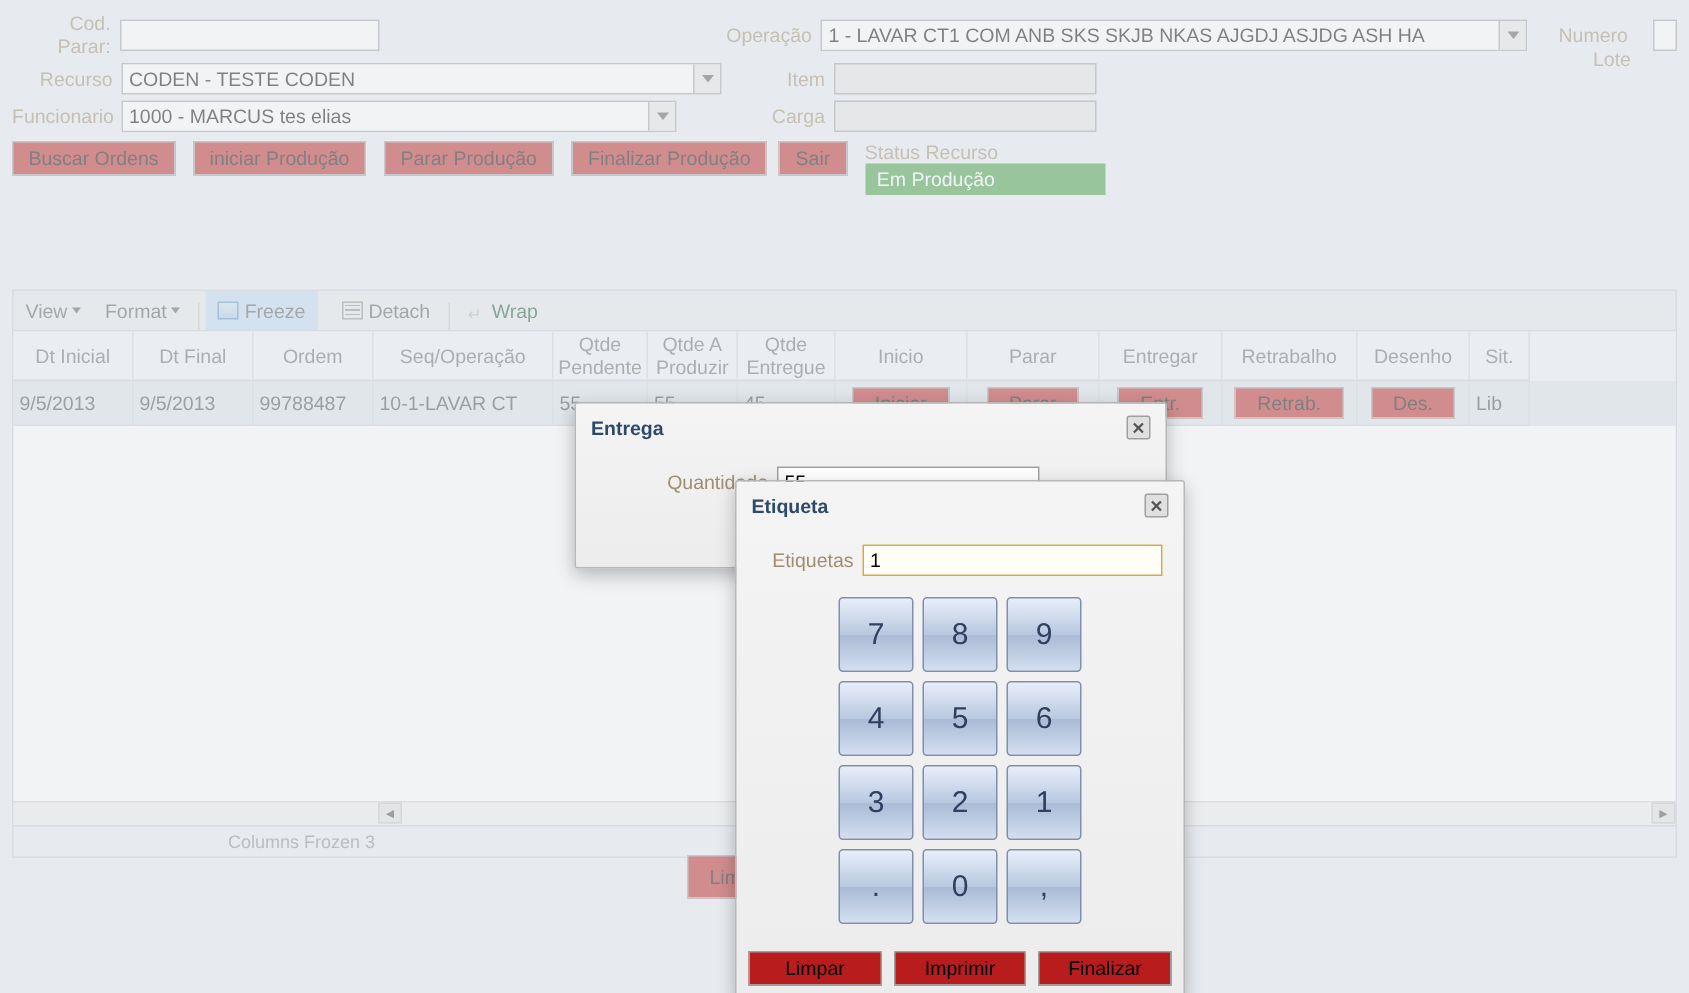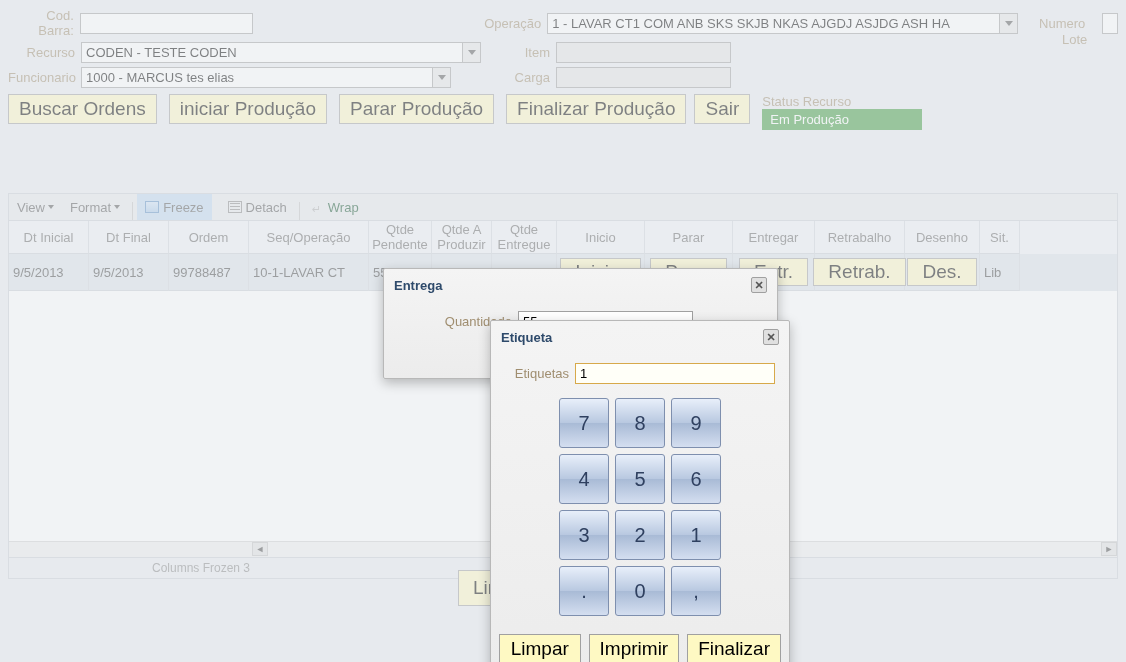--- a/index.html
+++ b/index.html
@@ -5,21 +5,21 @@
   *{box-sizing:border-box;font-family:Arial,Helvetica,sans-serif;}
   body{margin:0;background:#e8ebef;width:1126px;height:662px;overflow:hidden;position:relative;font-size:13px;color:#444;}
   .form-area{padding:8px 8px 4px 8px;}
   .form-row{display:flex;align-items:center;margin-bottom:4px;}
   .lbl{color:#a08e70;text-align:right;padding-right:6px;display:inline-block;}
   .combo{display:flex;align-items:flex-end;background:#fff;border:1px solid #a0a0a0;height:21px;}
   .combo-input{flex:1;border:none;background:#fff;padding:0 4px;font-size:13px;height:19px;}
   .combo-btn{width:18px;height:19px;background:#e6e6e6;border-left:1px solid #a0a0a0;display:flex;align-items:center;justify-content:center;cursor:pointer;}
   .caret-down{width:0;height:0;border-left:4px solid transparent;border-right:4px solid transparent;border-top:5px solid #555;}
   .txtin{background:#fff;border:1px solid #a0a0a0;height:21px;padding:0 4px;font-size:13px;}
-  .btn{background:#fef9c3;border:1px solid #a0a0a0;padding:3px 10px;font-size:19px;cursor:pointer;}
+  .btn{background:#b91c1c;border:1px solid #a0a0a0;padding:3px 10px;font-size:13px;cursor:pointer;}
   .status-box{display:inline-block;background:#3c9a3c;color:#fff;padding:3px 8px;width:160px;}
   .toolbar{background:#e6e9ec;border:1px solid #c9cfd5;margin:55px 8px 0 8px;display:flex;align-items:flex-end;height:28px;}
   .tool-item{display:flex;align-items:center;padding:0 8px;height:100%;cursor:pointer;color:#555;}
   .tool-sep{width:1px;height:18px;background:#c0c0c0;margin:0 4px;}
   .tool-item.active{background:#bfd8ef;}
   .tool-item.disabled{color:#14532d;cursor:default;}
   .grid{margin:0 8px;border:1px solid #c9cfd5;border-top:none;}
   .grid-head{display:flex;background:#f0f2f5;}
   .gh{border-right:1px solid #d0d5db;border-bottom:1px solid #c9cfd5;font-size:13px;color:#666;display:flex;align-items:center;justify-content:center;text-align:center;padding:4px 2px;height:33px;}
   .grid-row{display:flex;background:#dbe3e9;}
@@ -45,21 +45,21 @@
   .icon-box.grid::before{content:"";position:absolute;inset:1px;background:repeating-linear-gradient(#888 0 1px,transparent 1px 3px);}
   .wrap-icon{display:inline-block;width:12px;height:12px;margin-right:4px;position:relative;}
   .wrap-icon::after{content:"↵";font-size:11px;color:#b0b0b0;}
   .field-line{display:flex;align-items:center;margin:6px 0;}
 </style>
 </head>
 <body>
 
 <div class="form-area">
   <div class="form-row">
-    <span class="lbl" style="width:73px;">Cod. Barra:</span>
+    <span class="lbl" style="width:73px;">Cod. Parar:</span>
     <input class="txtin" style="width: 173px;" value="">
     <span class="lbl" style="width:300px;">Operação</span>
     <div class="combo" style="width:480px;">
       <input class="combo-input" value="1 - LAVAR CT1 COM ANB SKS SKJB NKAS AJGDJ ASJDG ASH HA" style="">
       <div class="combo-btn">
           <div class="caret-down"></div>
         </div>
     </div>
     <span class="lbl" style="width:75px;text-align:center;color:#a08e70;margin-left:10px;">Numero</span>
     <input class="txtin" style="width: 16px;">

